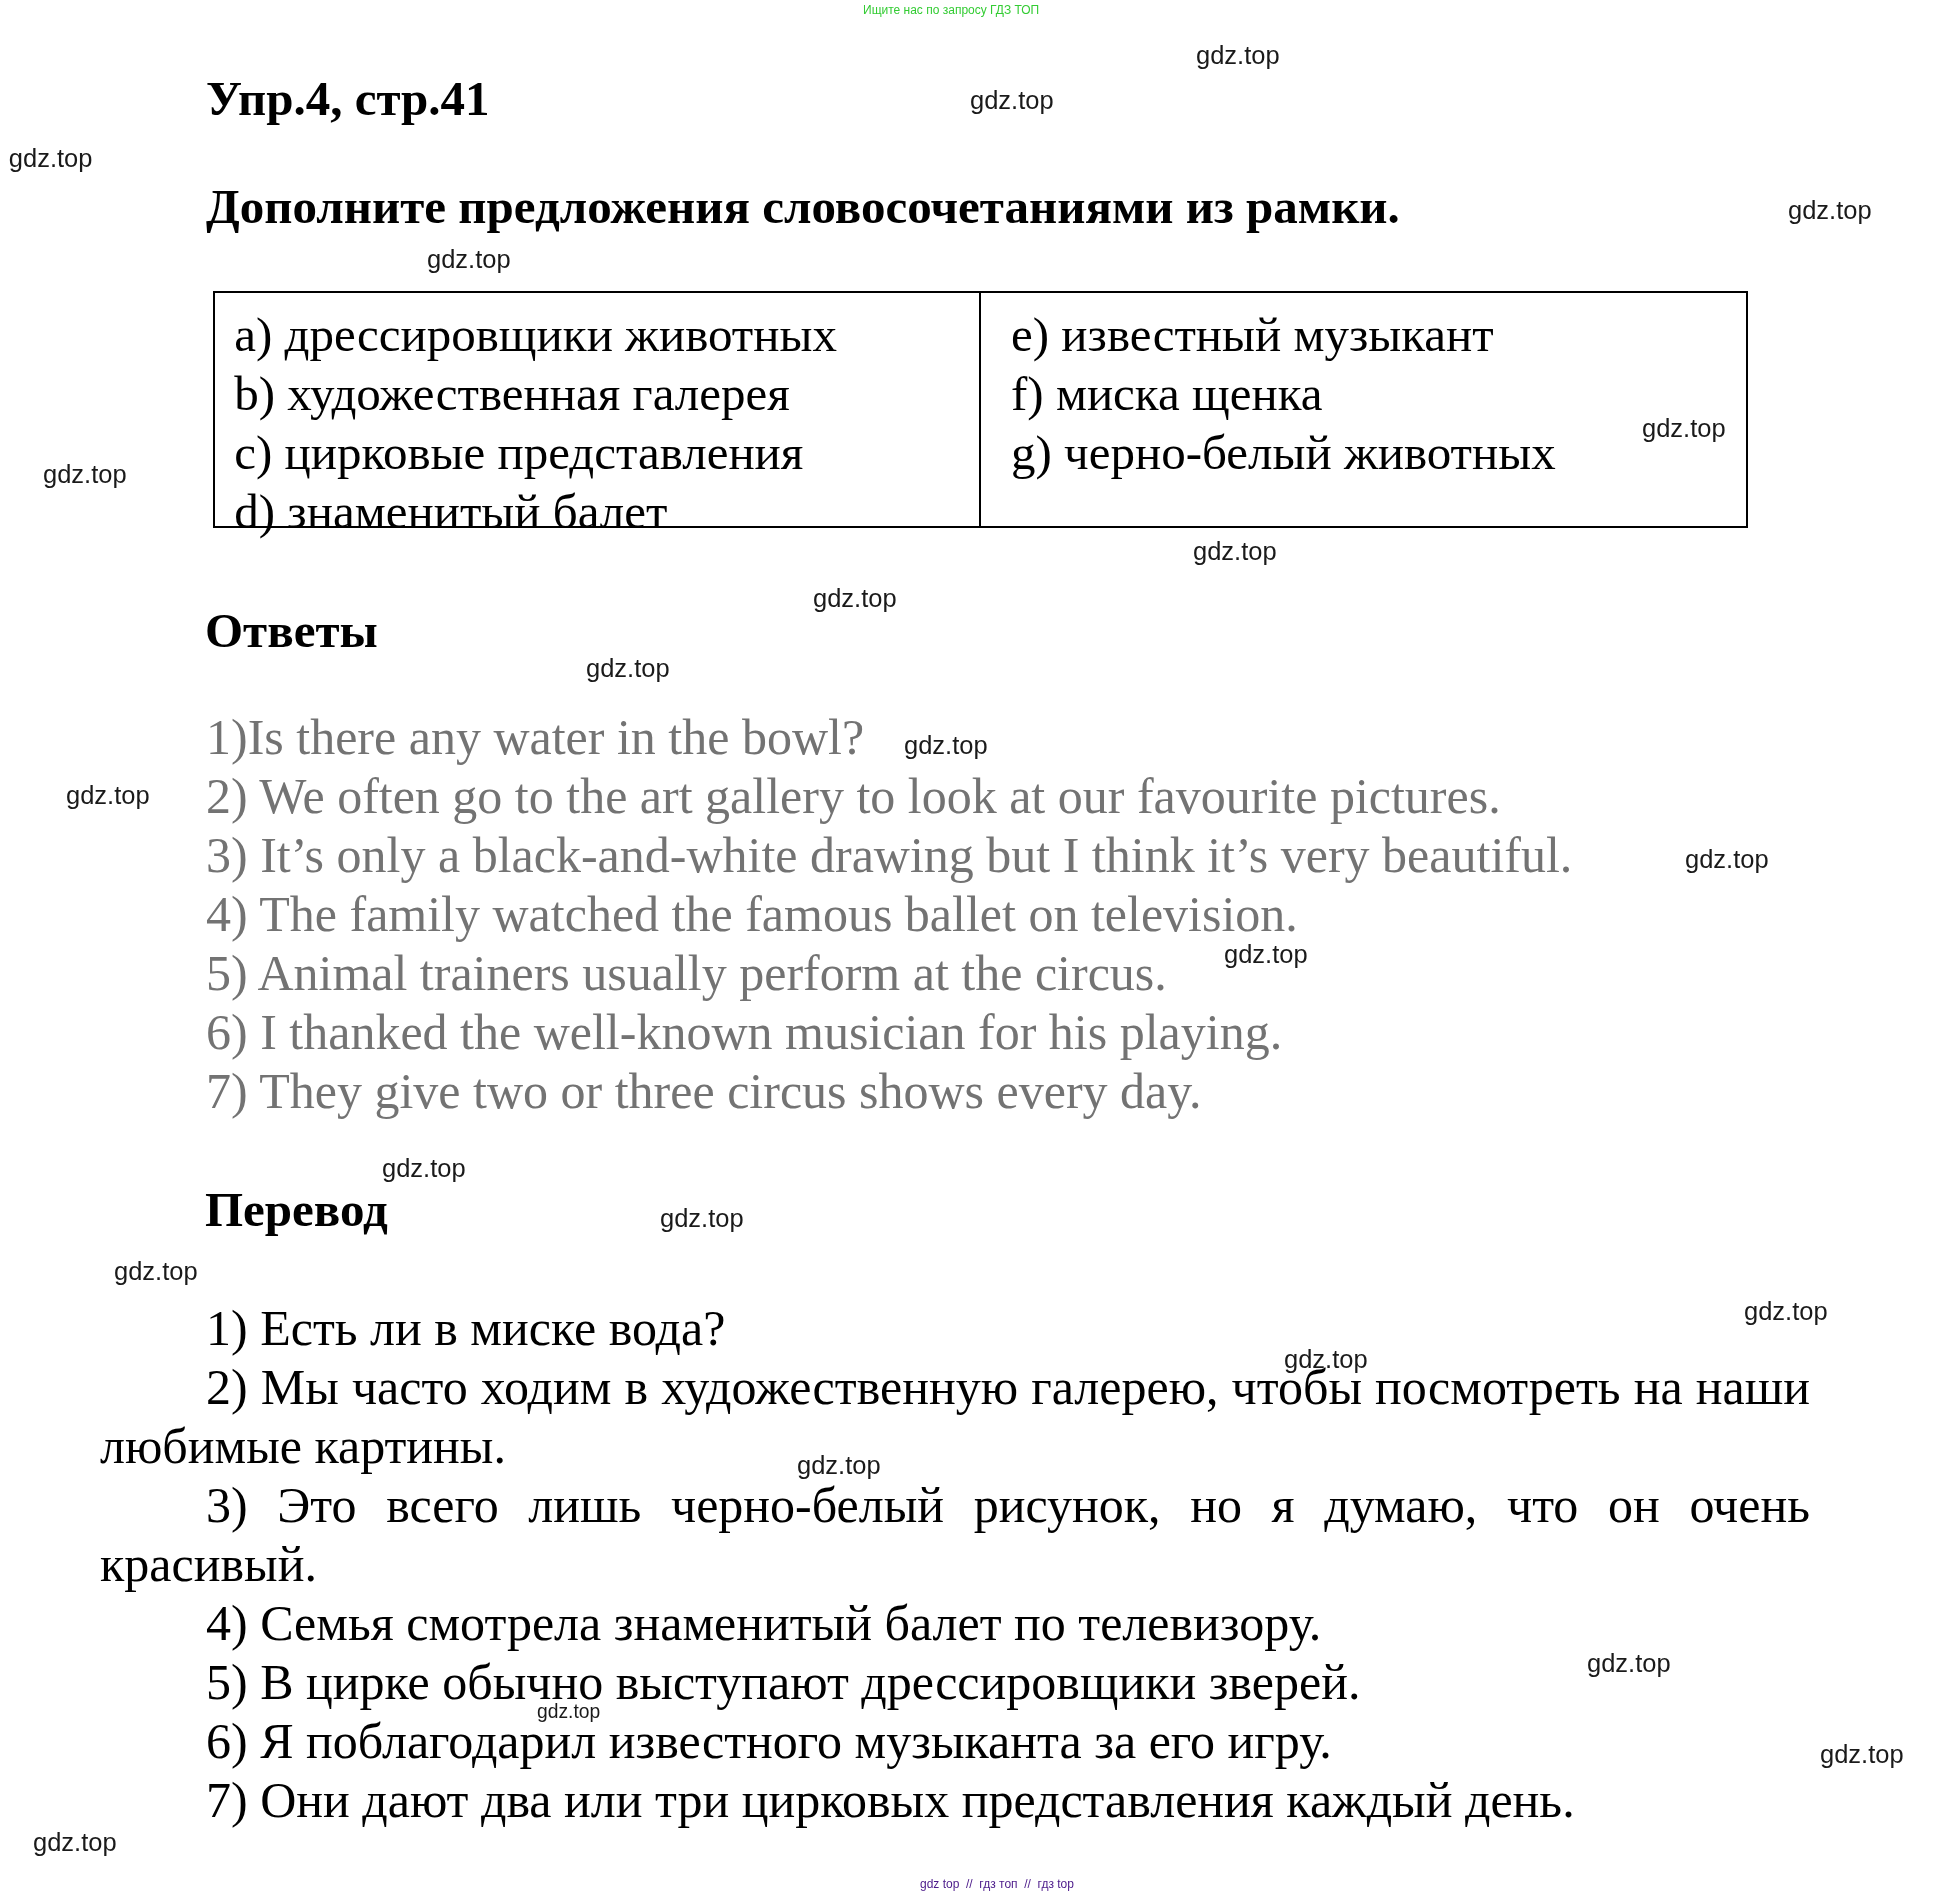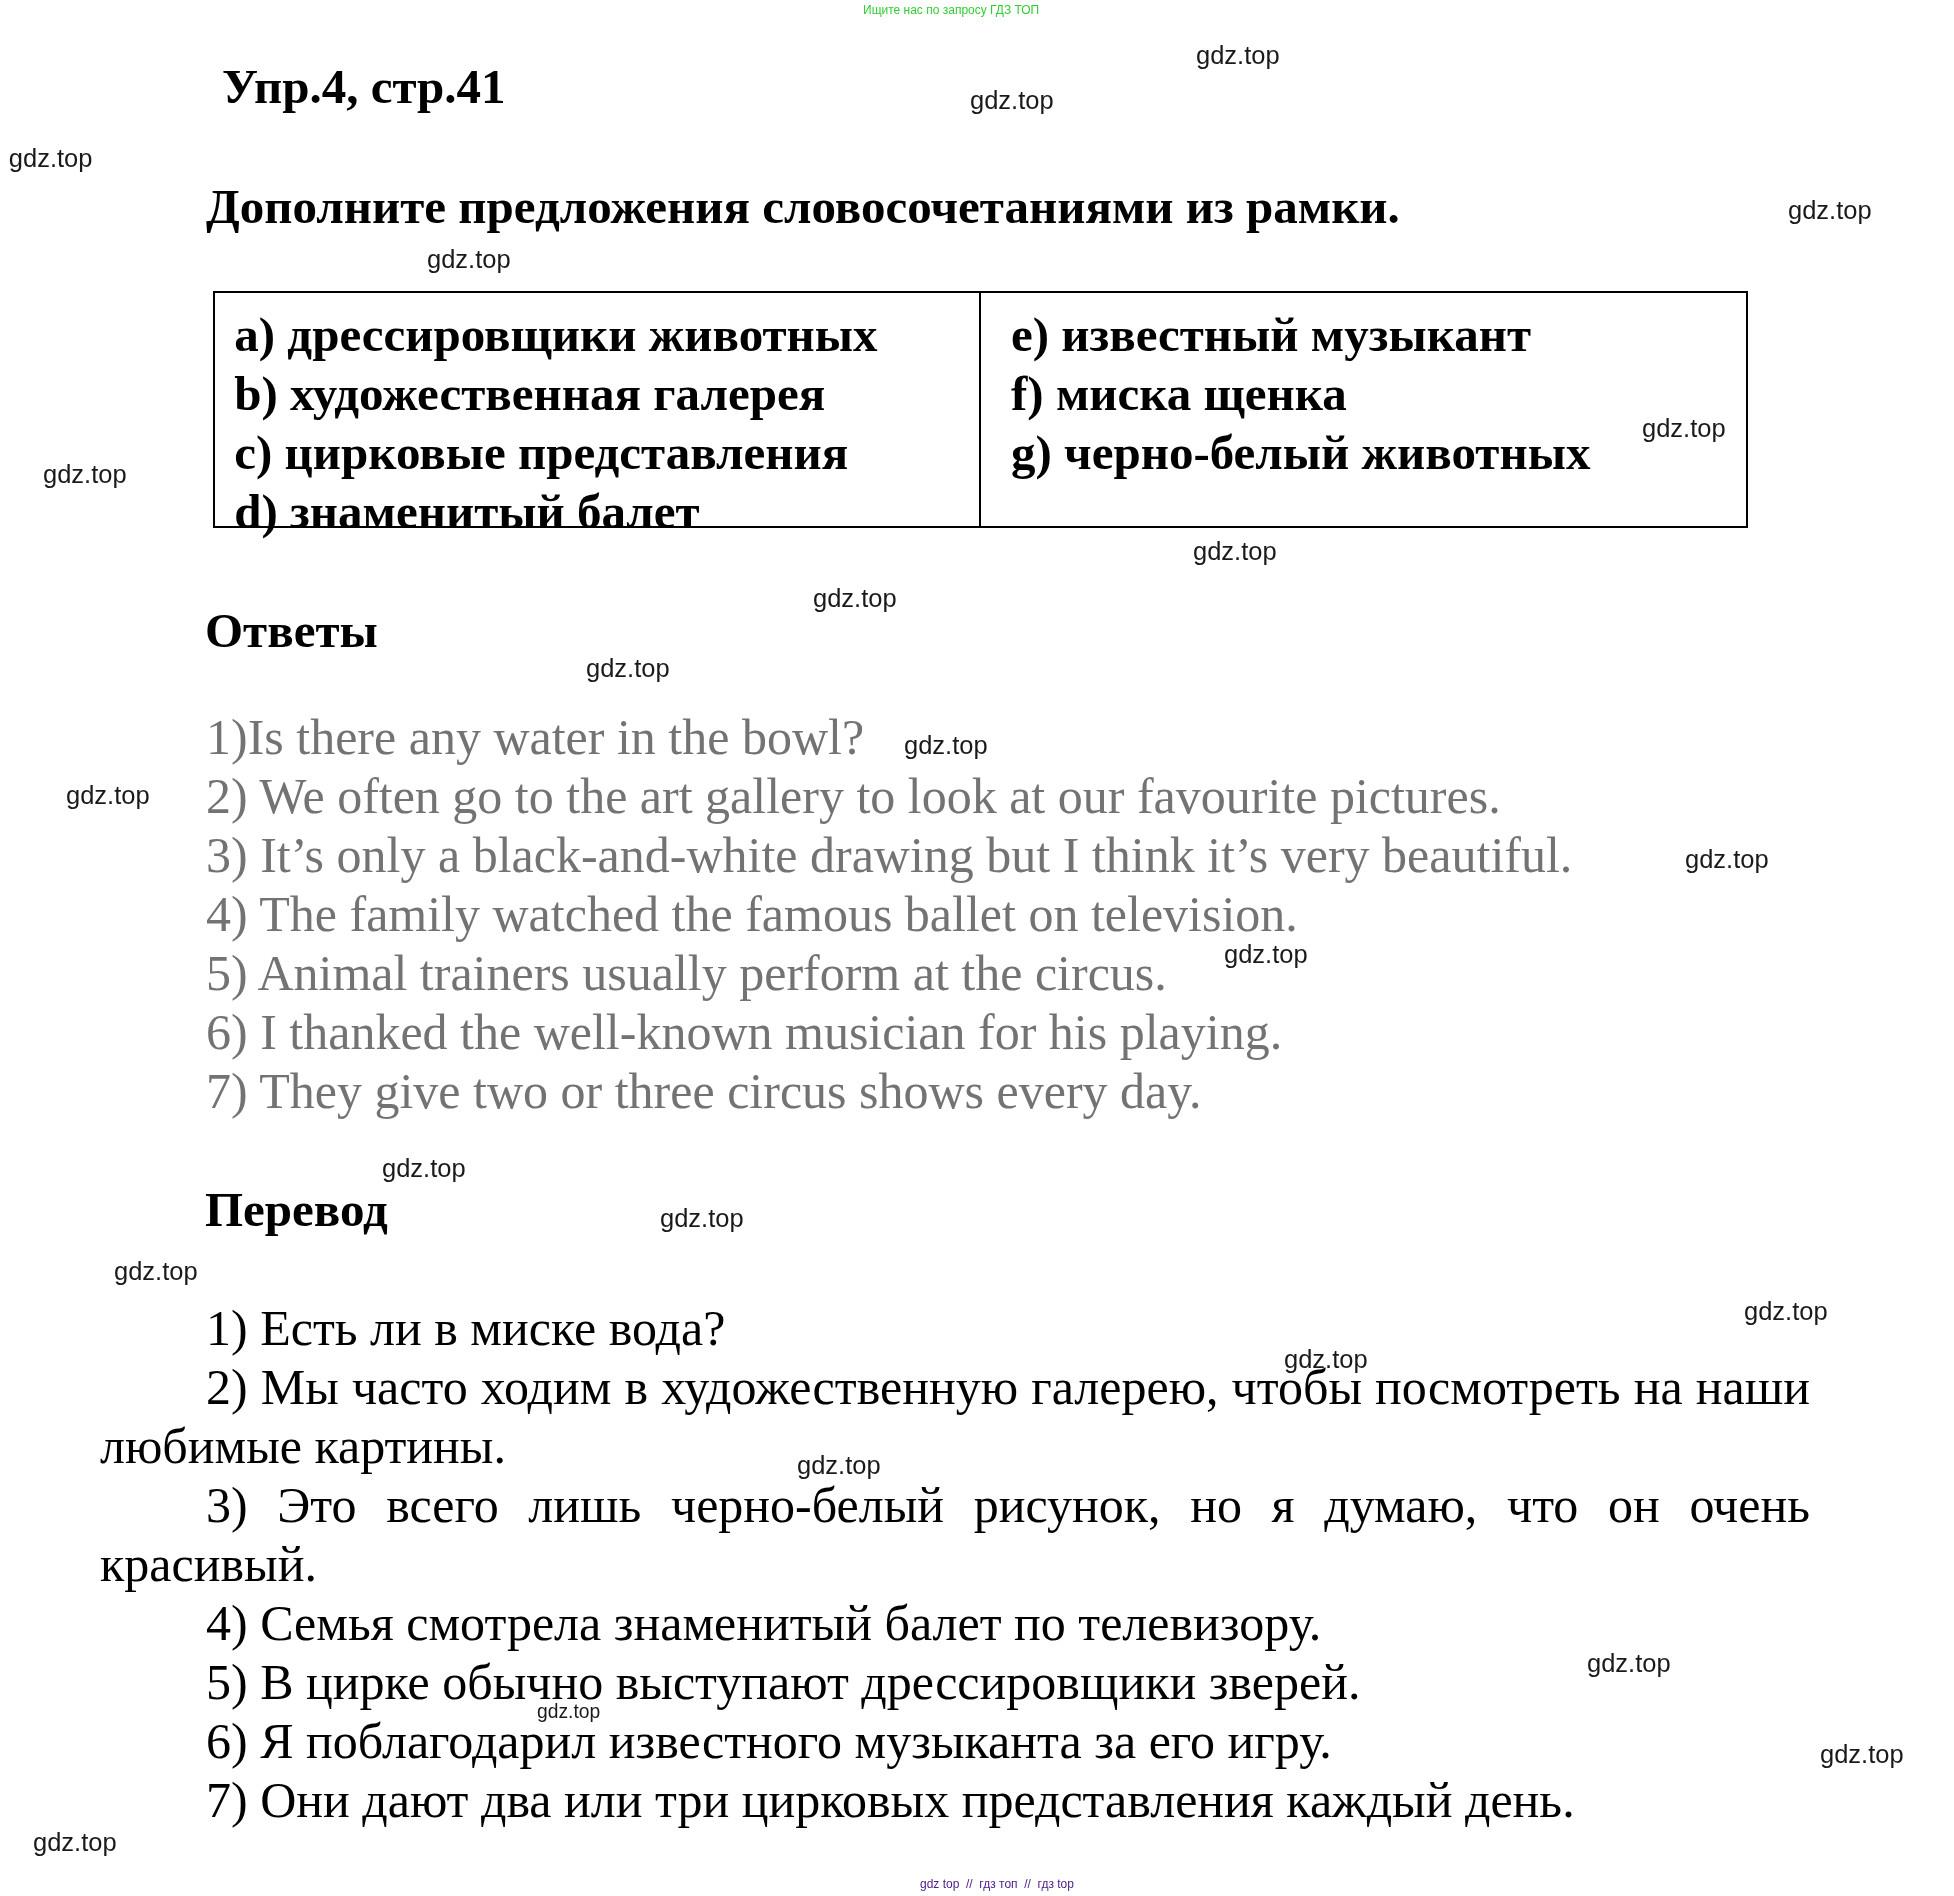--- a/index.html
+++ b/index.html
@@ -13,32 +13,32 @@
   .wm.small { font-size: 19.3px; line-height: 23px; }
   .title { font-size: 49px; line-height: 53px; }
   .heading { font-size: 49px; line-height: 53px; }
   .box {
     position: absolute; left: 213px; top: 291px; width: 1535px; height: 237px;
     border: 2.6px solid #000; box-sizing: border-box; display: flex;
   }
   .col { box-sizing: border-box; height: 100%; padding: 12.3px 0 0 19.3px; }
   .col.left { width: 766px; border-right: 2.6px solid #000; }
   .col.right { flex: 1; padding-left: 30px; }
-  .opt { font-family: "Liberation Serif", "DejaVu Serif", serif; font-size: 49px; line-height: 59px; height: 59px; white-space: nowrap; color: #000; font-weight: bold; }
+  .opt { font-family: "Liberation Serif", "DejaVu Serif", serif; font-size: 49px; line-height: 59px; height: 59px; white-space: nowrap; color: #000; }
   .lines { position: absolute; left: 206px; }
   .line { font-family: "Liberation Serif", "DejaVu Serif", serif; font-size: 50px; line-height: 59px; height: 59px; white-space: nowrap; color: #737373; }
   .para { position: absolute; left: 100px; width: 1710px; }
   .pline { font-family: "Liberation Serif", "DejaVu Serif", serif; font-size: 50px; line-height: 59px; color: #000; text-indent: 106px; text-align: justify; text-align-last: left; }
 </style>
 </head>
 <body>
 
 <div class="abs banner" style="left:863px; top:0px;">Ищите нас по запросу ГДЗ ТОП</div>
 
-<div class="abs serif bold title" style="left:206px; top:60px;margin-left:16px;">Упр.4, стр.41</div>
+<div class="abs serif bold title" style="left:206px; top:72px;">Упр.4, стр.41</div>
 <div class="abs serif bold title" style="left:206px; top:180px;">Дополните предложения словосочетаниями из рамки.</div>
 
 <div class="box">
   <div class="col left">
     <div class="opt">a) дрессировщики животных</div>
     <div class="opt">b) художественная галерея</div>
     <div class="opt">c) цирковые представления</div>
     <div class="opt">d) знаменитый балет</div>
   </div>
   <div class="col right">

